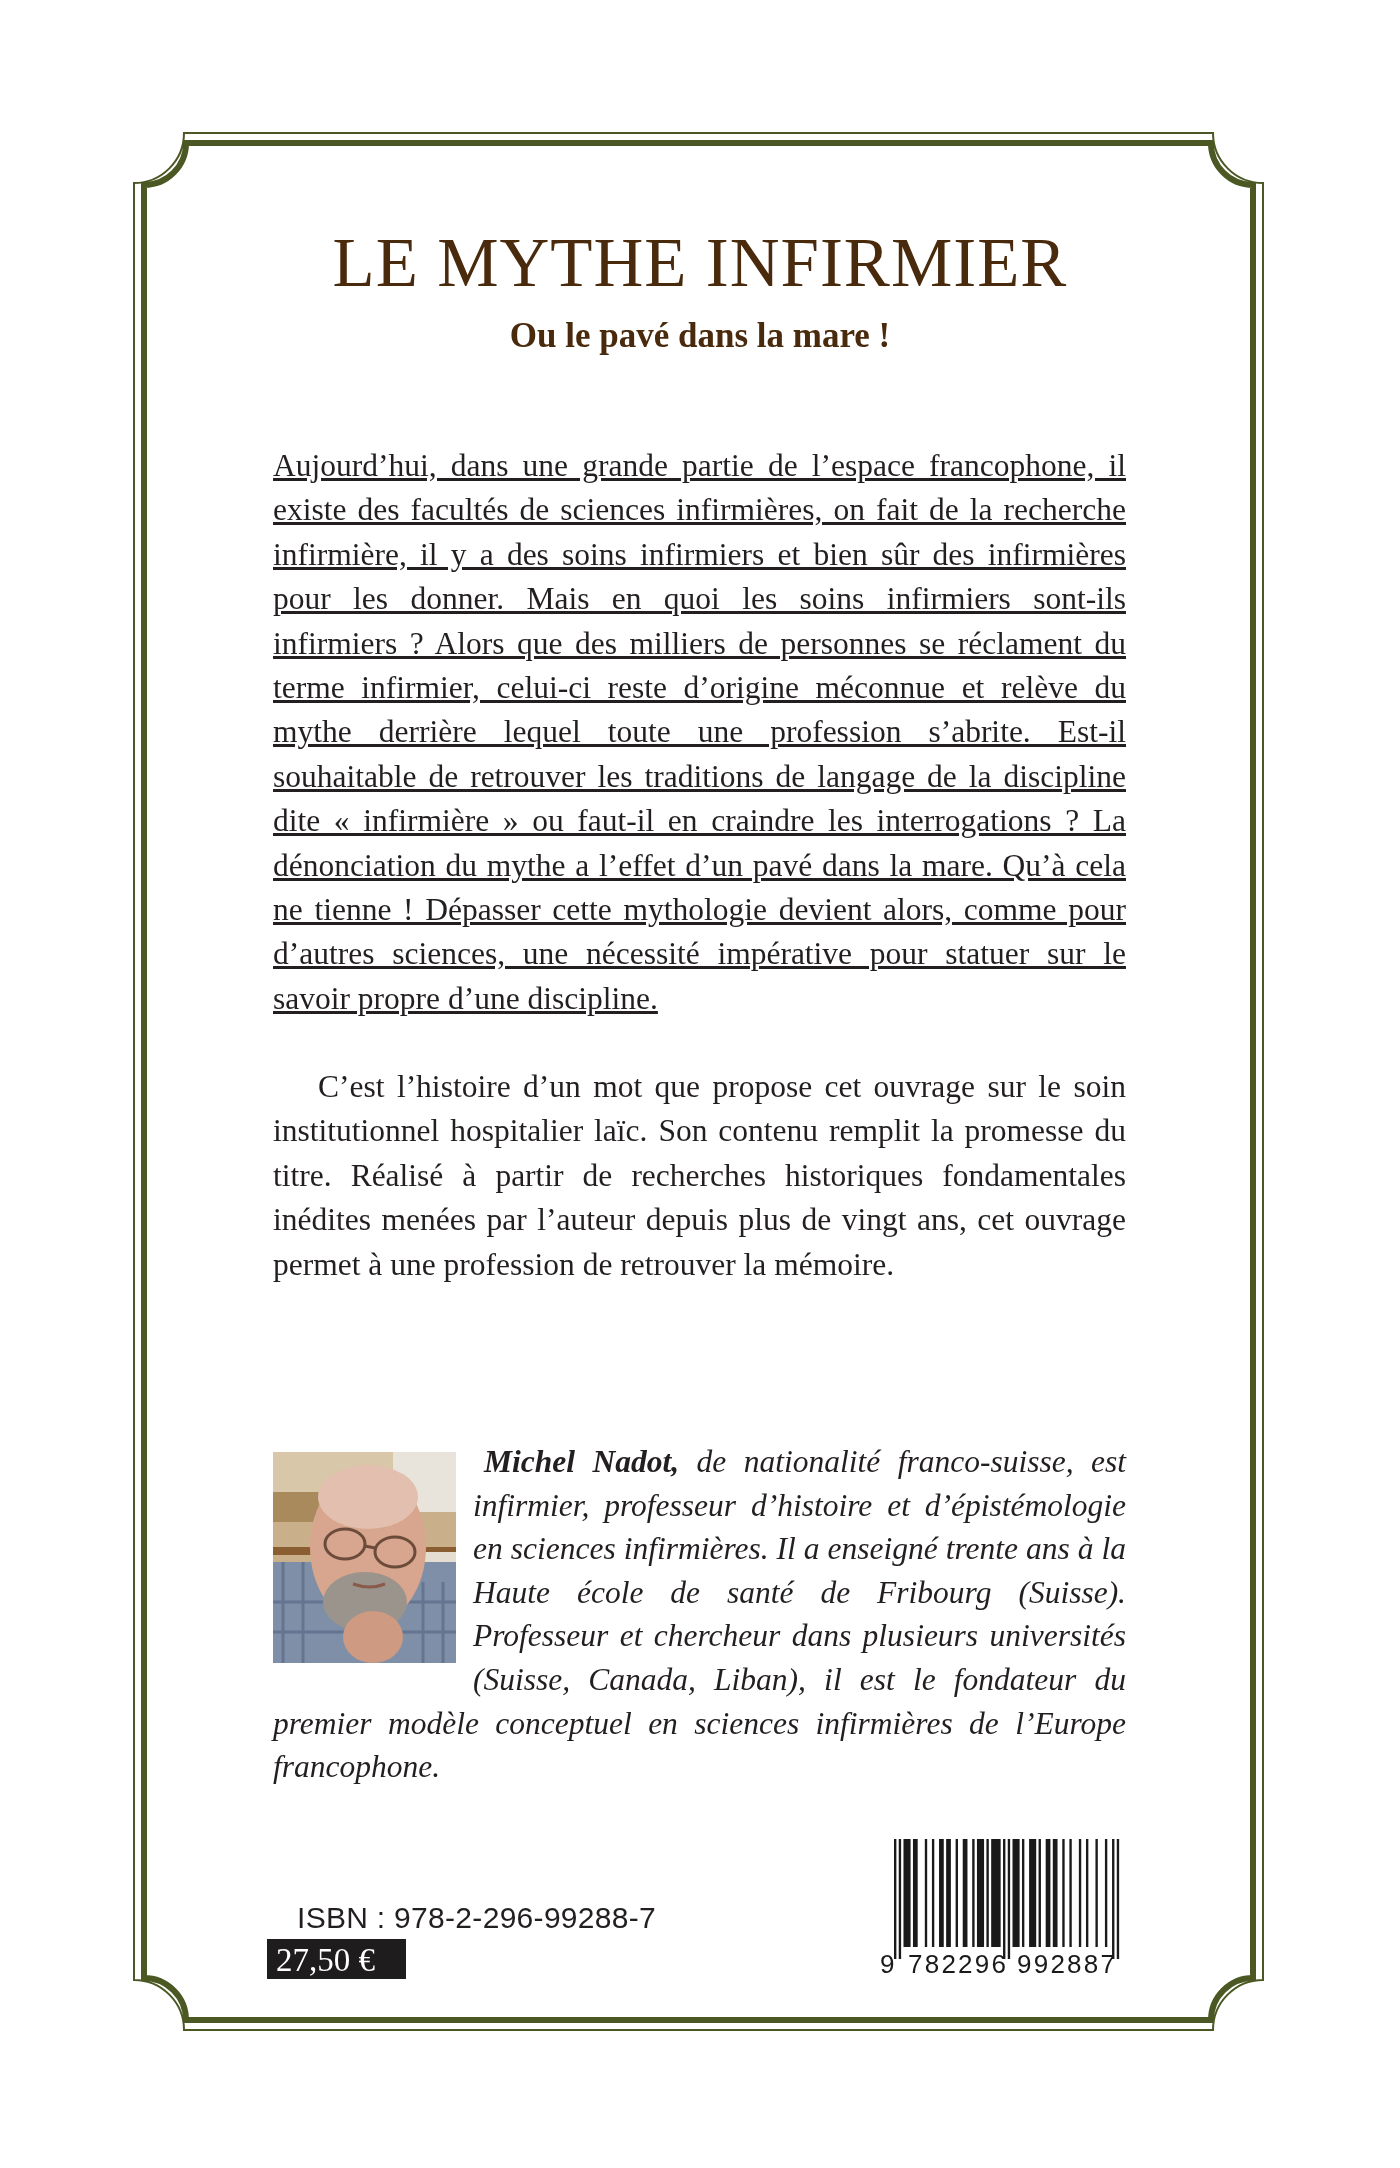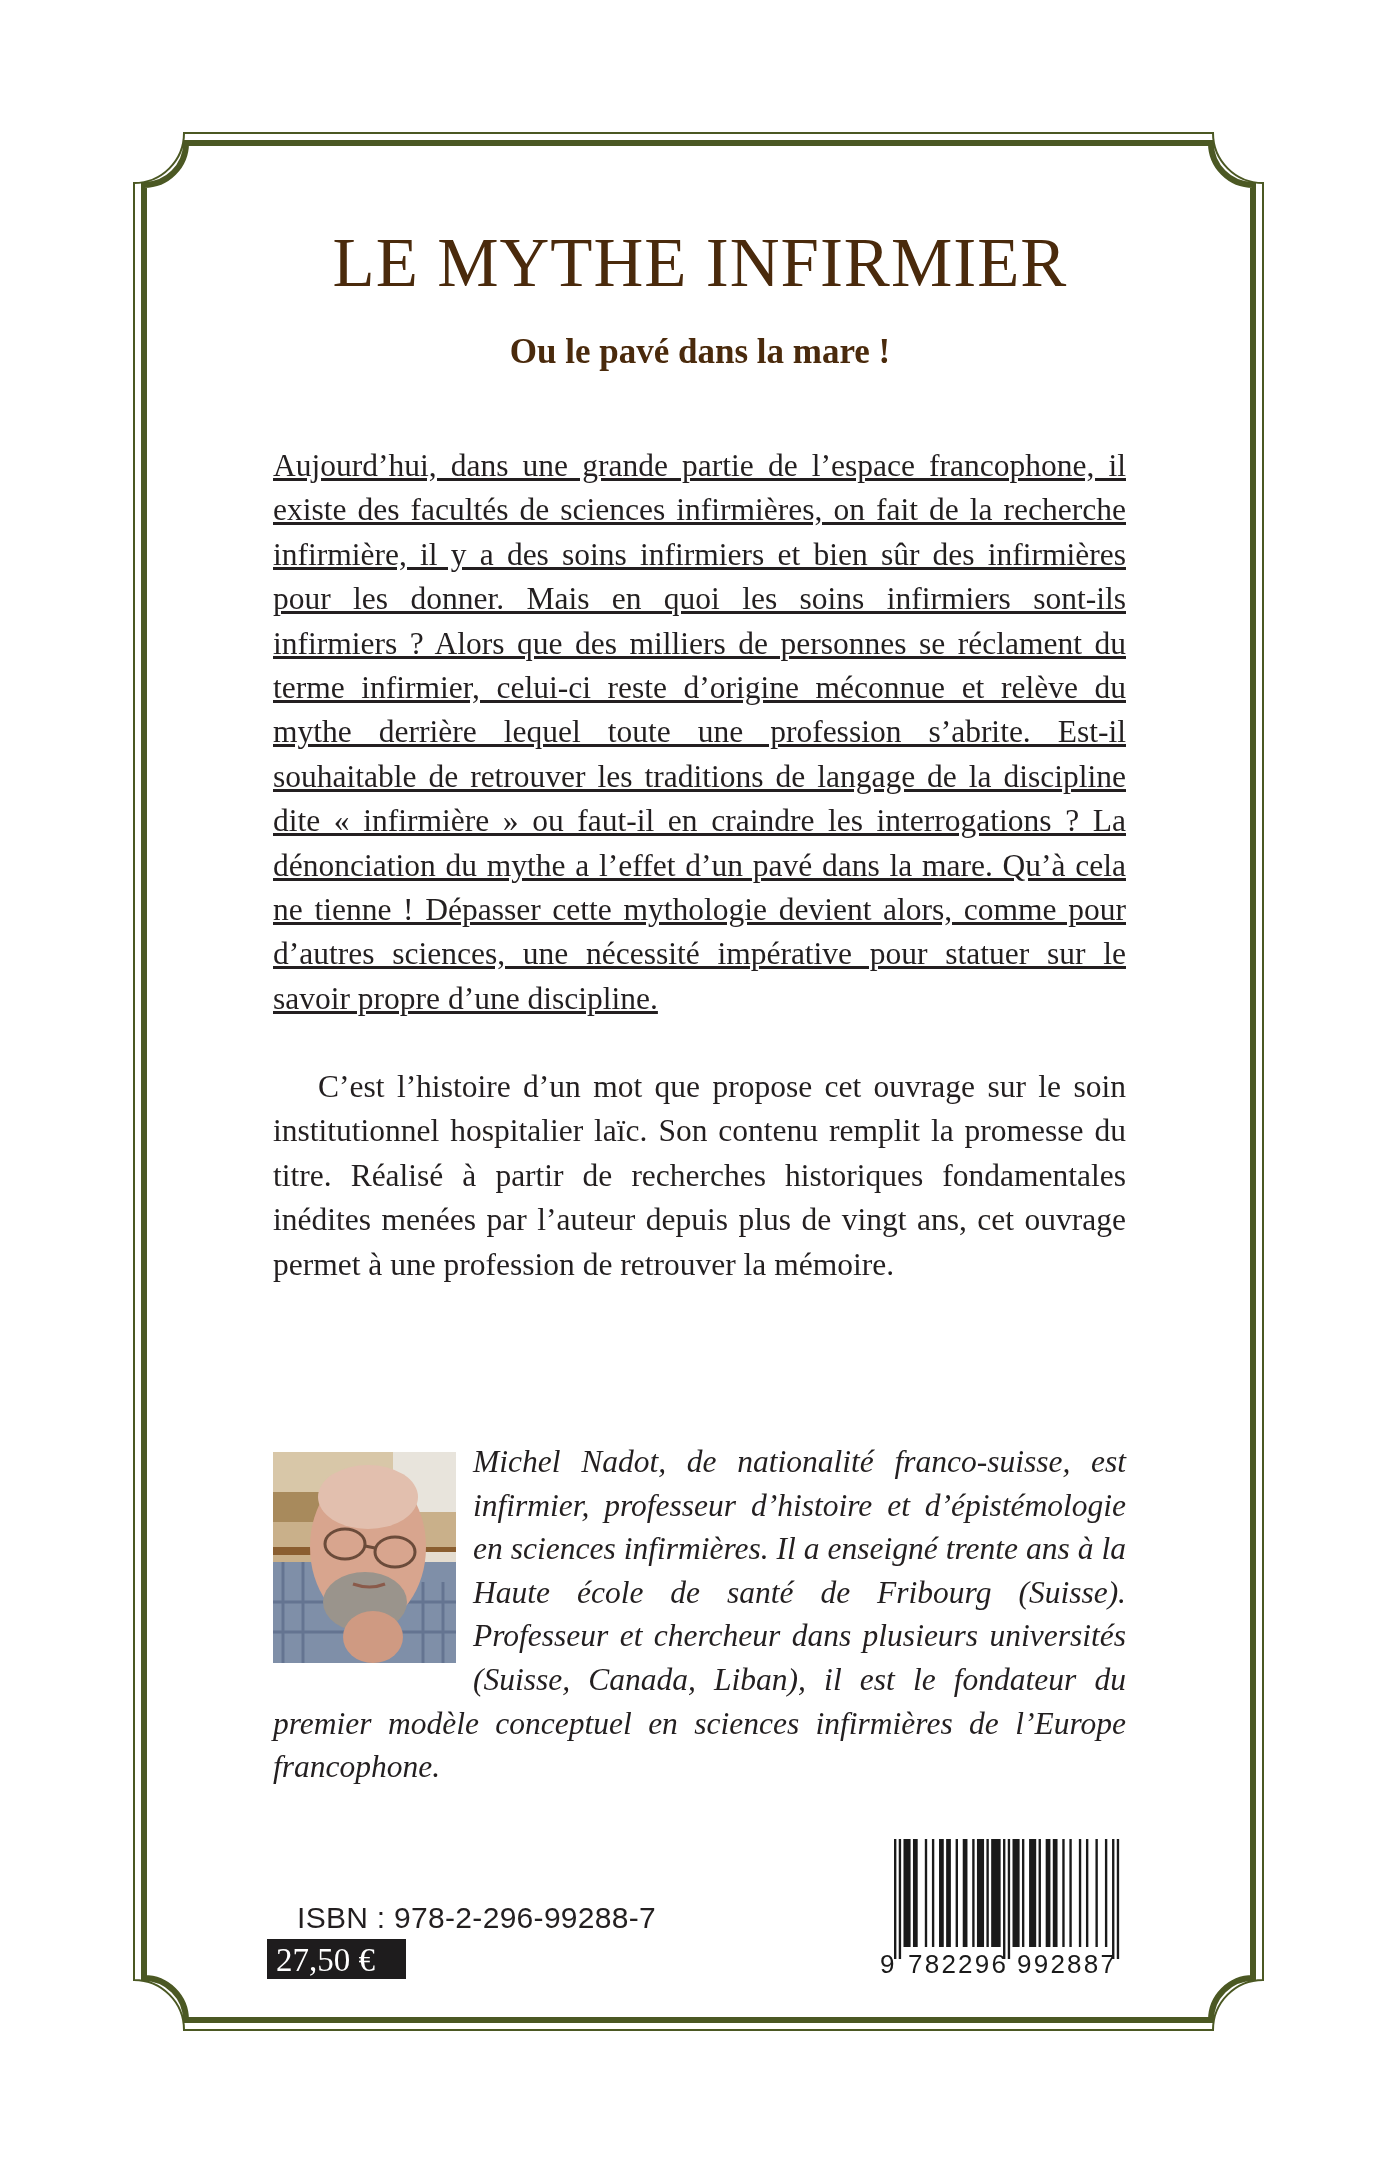--- a/index.html
+++ b/index.html
@@ -6,41 +6,41 @@
   body { width: 1400px; height: 2168px; position: relative; overflow: hidden; }
   #frame { position: absolute; left: 0; top: 0; width: 1400px; height: 2168px; }
   .serif { font-family: "Liberation Serif", "DejaVu Serif", serif; }
   .title {
     position: absolute; left: 0; width: 1400px; top: 228px;
     text-align: center; font-size: 69px; letter-spacing: 1px;
     color: #4a2a0c; font-weight: normal; margin: 0; line-height: 70px;
     transform: scaleY(1.02);
   }
   .subtitle {
-    position: absolute; left: 0; width: 1400px; top: 330px;
+    position: absolute; left: 0; width: 1400px; top: 314px;
     text-align: center; font-size: 35px; font-weight: bold;
     color: #4a2a0c; margin: 0; line-height: 44px;
   }
   .body-text {
     position: absolute; left: 273px; width: 853px;
     font-size: 31.5px; line-height: 44.4px; color: #231f20;
     text-align: justify; margin: 0;
   }
   #para1 { top: 444px; text-decoration: underline; }
   #para2 { top: 1065px; text-indent: 45px; }
   .bio-block { position: absolute; left: 273px; top: 1440px; width: 853px; }
   .photo {
     float: left; width: 183px; height: 211px; margin: 12px 17px 0 0;
     position: relative; overflow: hidden;
   }
   .bio {
     font-size: 31.5px; line-height: 43.6px; font-style: italic;
     color: #231f20; text-align: justify; margin: 0;
   }
-  .bio b { font-weight: normal; }
+  .bio b { font-weight: bold; margin-left: 11px; }
   .isbn {
     position: absolute; left: 273px; top: 1900px;
     font-family: "Liberation Sans", "DejaVu Sans", sans-serif;
     font-size: 30px; color: #231f20; letter-spacing: 0.3px; line-height: 36px; margin-left: 24px;
   }
   .price {
     position: absolute; left: 267px; top: 1939px; width: 139px; height: 40px;
     background: #1e1c1d; color: #ffffff; font-size: 33px; line-height: 42px;
     padding-left: 9px; box-sizing: border-box;
   }

